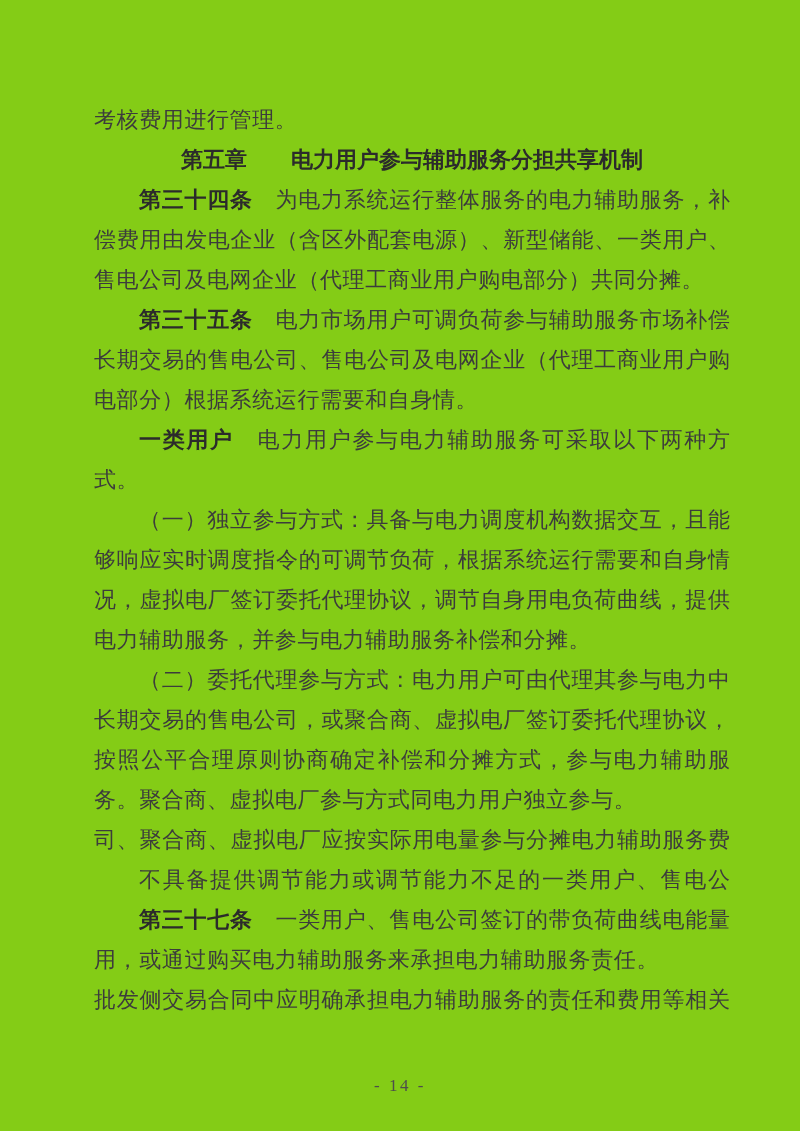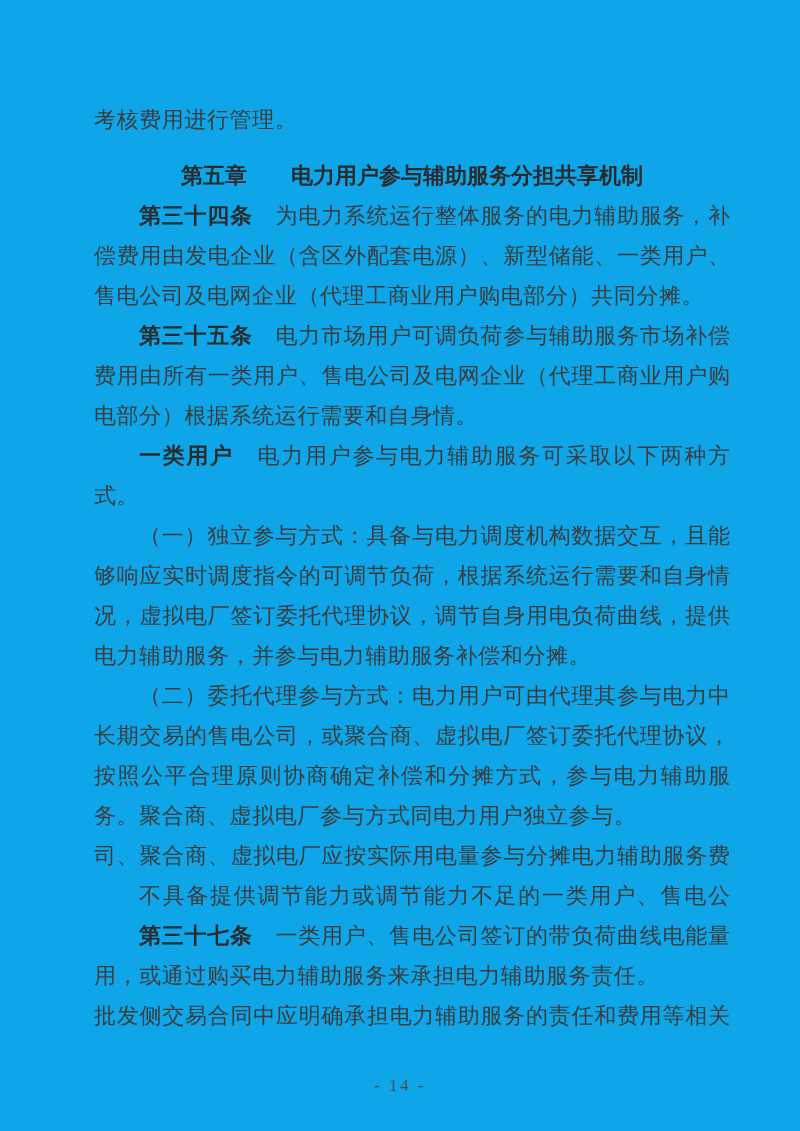--- a/index.html
+++ b/index.html
@@ -4,21 +4,21 @@
 <style>
   html, body {
     margin: 0;
     padding: 0;
     background: #ffffff;
   }
   .page {
     position: relative;
     width: 800px;
     height: 1131px;
-    background: #0ea5e9;
+    background: #84cc16;
     overflow: hidden;
     font-family: "Liberation Serif", "DejaVu Serif", serif;
   }
   .textblock {
     position: absolute;
     left: 94px;
     top: 100px;
     width: 636px;
     color: #3c3c3c;
   }
@@ -39,21 +39,20 @@
   .line.center {
     text-align: center;
     text-align-last: center;
   }
   .line.indent {
     text-indent: 45px;
   }
   .line .bold, .line.boldline {
     font-weight: bold;
     color: #2b2b2b;
-    margin-top: 16px;
   }
   .footer {
     position: absolute;
     left: 0;
     top: 1076px;
     width: 100%;
     text-align: center;
     font-size: 17px;
     letter-spacing: 2.5px;
     color: #4d4d4d;
@@ -63,21 +62,21 @@
 <body>
 
 <div class="page">
   <div class="textblock">
       <div class="line endline"><span>考核费用进行管理。</span></div>
       <div class="line center boldline"><span>第五章　　电力用户参与辅助服务分担共享机制</span></div>
       <div class="line just indent"><span class="bold">第三十四条</span><span>　为电力系统运行整体服务的电力辅助服务，补</span></div>
       <div class="line just"><span>偿费用由发电企业（含区外配套电源）、新型储能、一类用户、</span></div>
       <div class="line endline"><span>售电公司及电网企业（代理工商业用户购电部分）共同分摊。</span></div>
       <div class="line just indent"><span class="bold">第三十五条</span><span>　电力市场用户可调负荷参与辅助服务市场补偿</span></div>
-      <div class="line just"><span>费用由所有一类用户、售电公司及电网企业（代理工商业用户购</span></div>
+      <div class="line just"><span>长期交易的售电公司、售电公司及电网企业（代理工商业用户购</span></div>
       <div class="line endline"><span>电部分）根据系统运行需要和自身情。</span></div>
       <div class="line just indent"><span class="bold">一类用户</span><span>　电力用户参与电力辅助服务可采取以下两种方</span></div>
       <div class="line endline"><span>式。</span></div>
       <div class="line just indent"><span>（一）独立参与方式：具备与电力调度机构数据交互，且能</span></div>
       <div class="line just"><span>够响应实时调度指令的可调节负荷，根据系统运行需要和自身情</span></div>
       <div class="line just"><span>况，虚拟电厂签订委托代理协议，调节自身用电负荷曲线，提供</span></div>
       <div class="line endline"><span>电力辅助服务，并参与电力辅助服务补偿和分摊。</span></div>
       <div class="line just indent"><span>（二）委托代理参与方式：电力用户可由代理其参与电力中</span></div>
       <div class="line just"><span>长期交易的售电公司，或聚合商、虚拟电厂签订委托代理协议，</span></div>
       <div class="line just"><span>按照公平合理原则协商确定补偿和分摊方式，参与电力辅助服</span></div>

